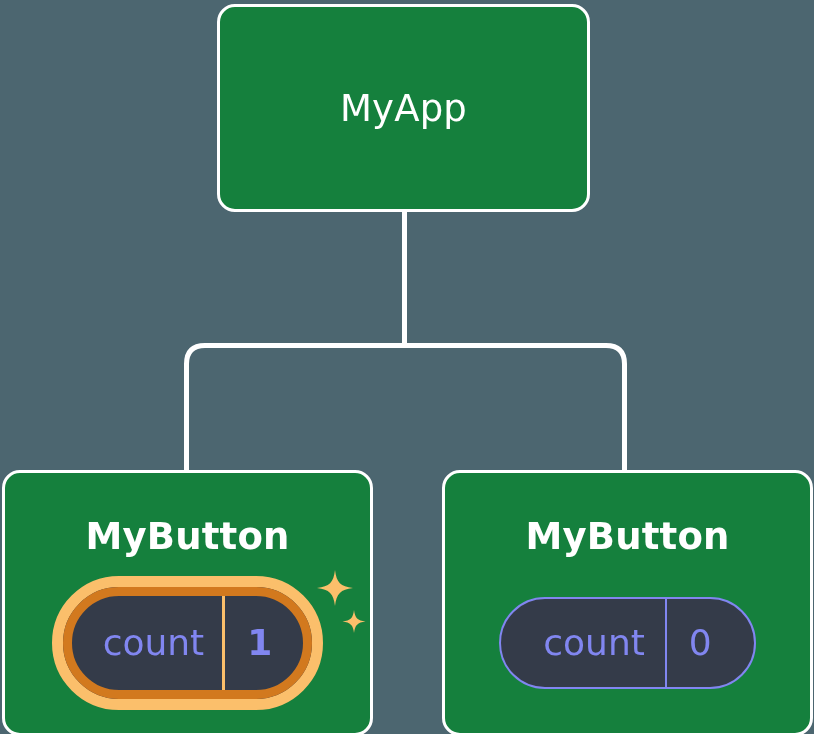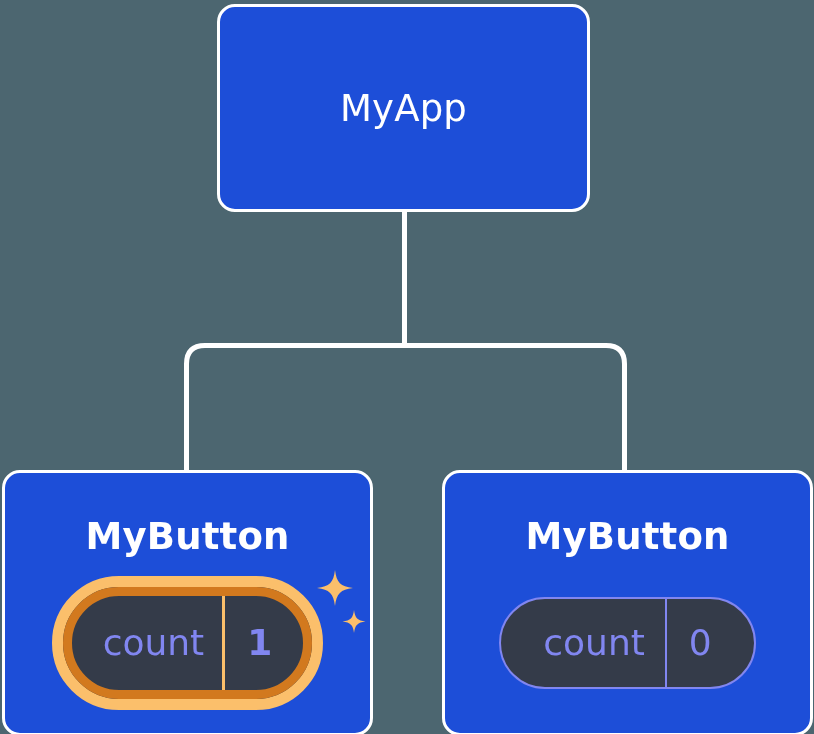--- a/index.html
+++ b/index.html
@@ -22,21 +22,21 @@
     position: absolute;
     left: 0;
     top: 0;
     width: 814px;
     height: 734px;
     pointer-events: none;
   }
   .node {
     position: absolute;
     box-sizing: border-box;
-    background: #1d4ed8;
+    background: #15803d;
     border: 3px solid #ffffff;
     border-radius: 18px;
     display: flex;
     flex-direction: column;
     align-items: center;
   }
   .node-title {
     color: #ffffff;
     font-size: 37px;
     font-weight: 400;

